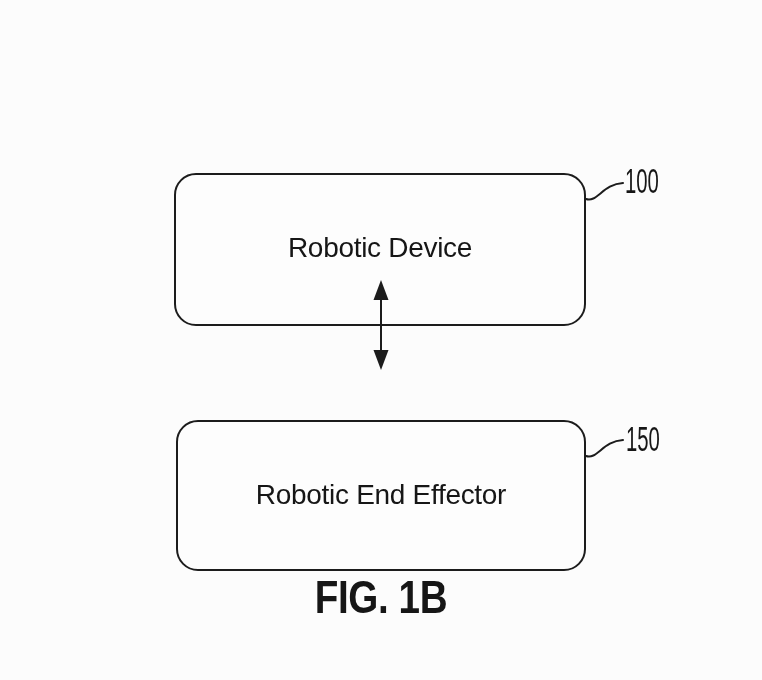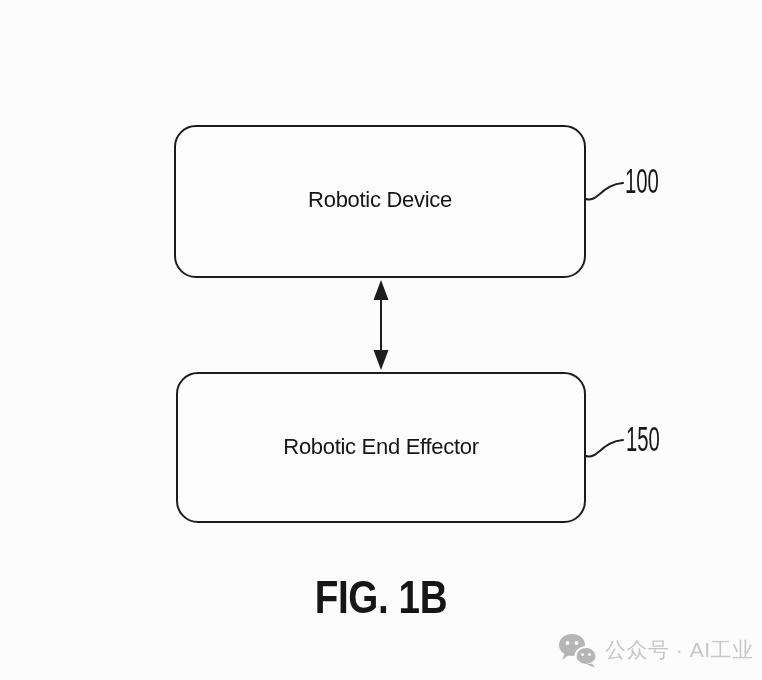--- a/index.html
+++ b/index.html
@@ -14,22 +14,23 @@
   .node {
     position: absolute;
     box-sizing: border-box;
     border: 2px solid #1c1c1c;
     border-radius: 22px;
     background: #fdfdfd;
     display: flex;
     align-items: center;
     justify-content: center;
     color: #161616;
-    font-size: 22px;
+    font-size: 28px;
     letter-spacing: -0.3px;
+    margin-top: 48px;
   }
   .node-robotic-device   { left: 174px; top: 125px; width: 412px; height: 153px; padding-bottom: 4px; }
   .node-robotic-end-effector { left: 176px; top: 372px; width: 410px; height: 151px; padding-bottom: 1px; }
   .svg-overlay {
     position: absolute;
     left: 0; top: 0;
     width: 762px; height: 680px;
     pointer-events: none;
   }
   .ref-label {
@@ -94,29 +95,14 @@
     <path d="M586,199 C597,203 603,184 623,183" fill="none" stroke="#1c1c1c" stroke-width="2" stroke-linecap="round"></path>
 
     <path d="M586,456 C597,460 603,441 623,440" fill="none" stroke="#1c1c1c" stroke-width="2" stroke-linecap="round"></path>
   </svg>
 
   <div class="ref-label ref-100">100</div>
   <div class="ref-label ref-150">150</div>
 
   <div class="figure-caption">FIG. 1B</div>
 
-  <div class="watermark">
-    <svg width="40" height="36" viewBox="0 0 40 36" xmlns="http://www.w3.org/2000/svg">
-
-      <ellipse cx="14" cy="13" rx="13" ry="11" fill="#b5b5b5"></ellipse>
-      <polygon points="7,21 4,28 13,21.5" fill="#b5b5b5"></polygon>
-      <circle cx="9.5" cy="11" r="1.9" fill="#fcfcfc"></circle>
-      <circle cx="18.5" cy="11" r="1.9" fill="#fcfcfc"></circle>
-
-      <ellipse cx="28" cy="24" rx="10.5" ry="9" fill="#b5b5b5" stroke="#fcfcfc" stroke-width="2"></ellipse>
-      <polygon points="34,31.5 37,35.5 28.5,32.5" fill="#b5b5b5"></polygon>
-      <circle cx="24.5" cy="22.5" r="1.6" fill="#fcfcfc"></circle>
-      <circle cx="31.5" cy="22.5" r="1.6" fill="#fcfcfc"></circle>
-    </svg>
-    <span class="watermark-text">公众号 · AI工业</span>
-  </div>
 
 </div>
 
 </body></html>

